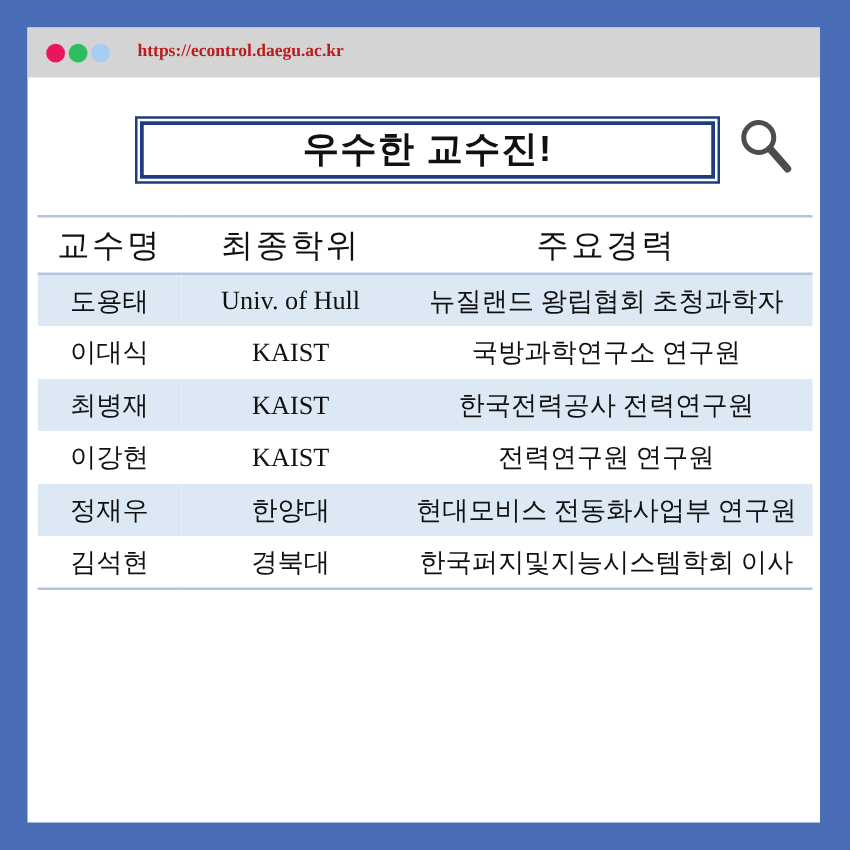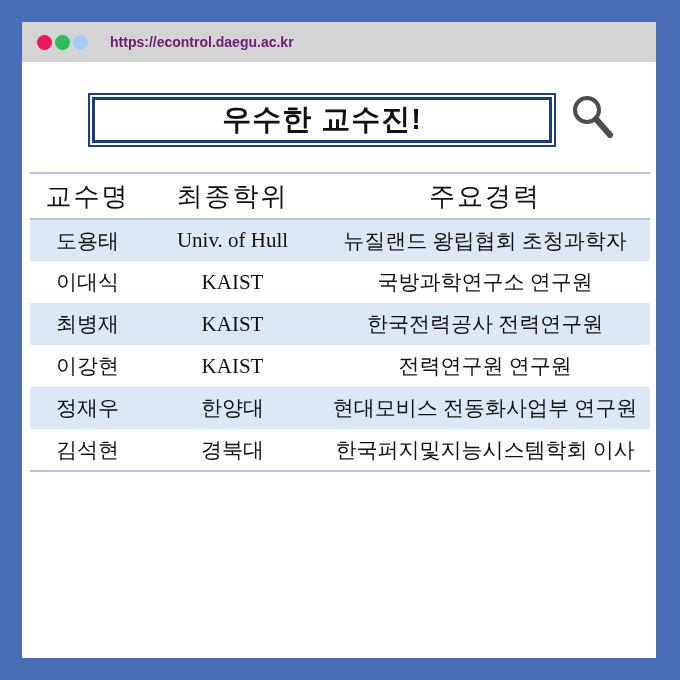--- a/index.html
+++ b/index.html
@@ -31,35 +31,35 @@
     align-items:center;
     padding-left:15px;
   }
   .dot{
     width:15px;height:15px;border-radius:50%;
     margin-right:3px;
     display:inline-block;
   }
   .url{
     margin-left:19px;
-    font-family:Liberation Sans, sans-serif;
+    font-family:Liberation Serif, serif;
     font-weight:bold;
     font-size:14px;
     letter-spacing:0px;
-    color:#701a75;
+    color:#b91c1c;
   }
   .content{
     position:relative;
     height:calc(100% - 40px);
   }
   .search-row{
     display:flex;
     align-items:center;
     padding-top:31px;
-    padding-left:66px;
+    padding-left:86px;
   }
   .search-box{
     width:468px;
     height:54px;
     border:2px solid var(--navy);
     padding:2px;
     background:#fff;
   }
   .search-box-inner{
     width:100%;

